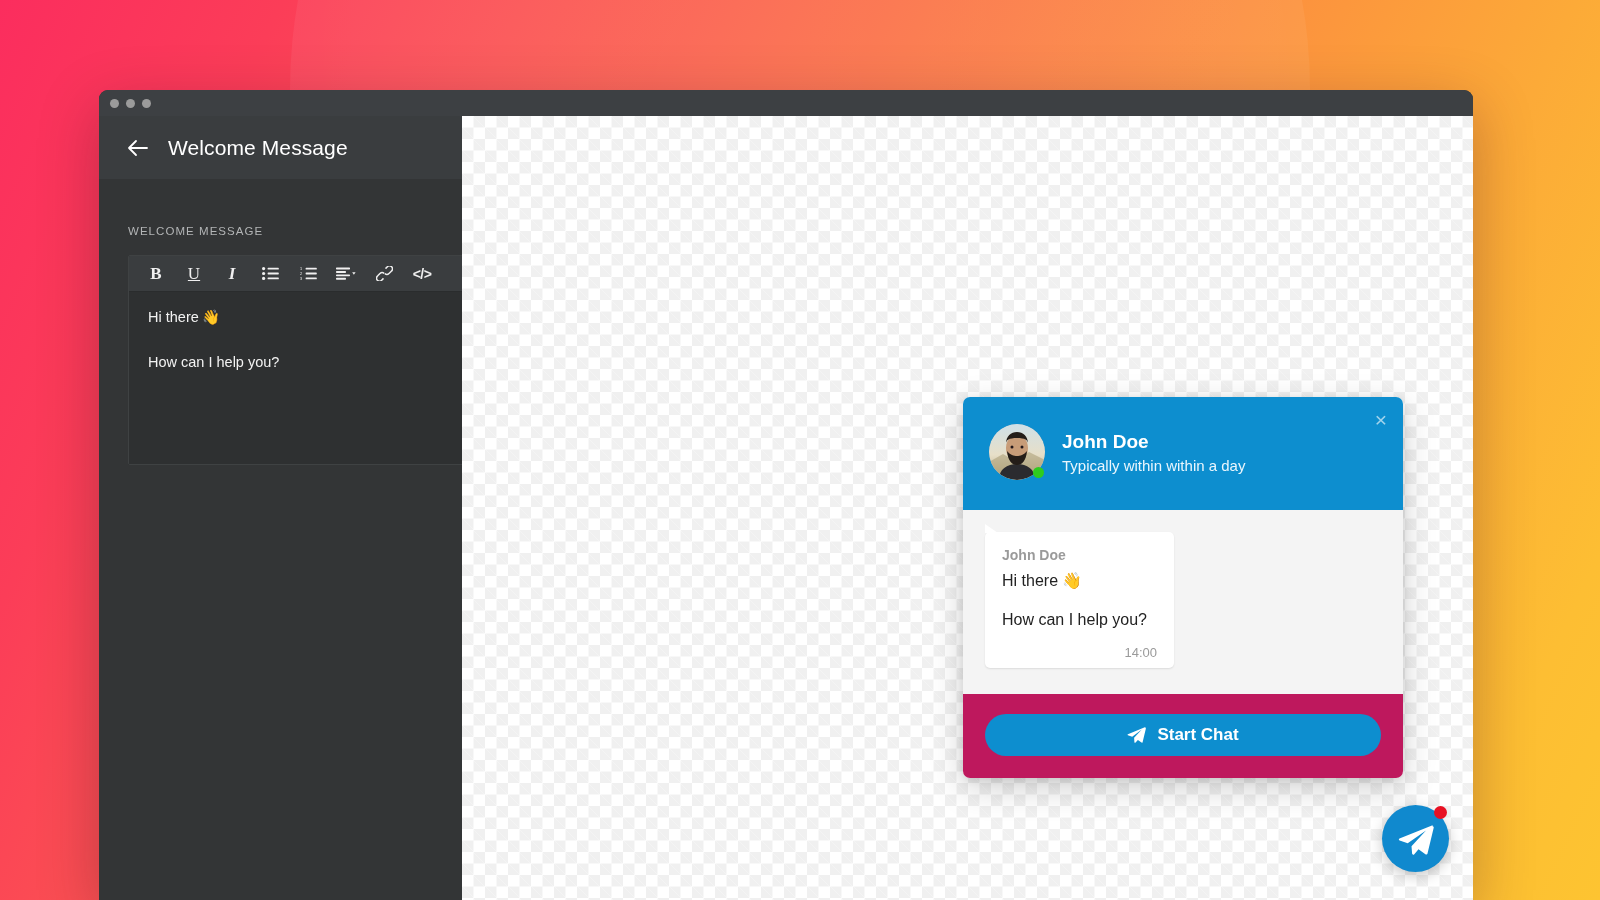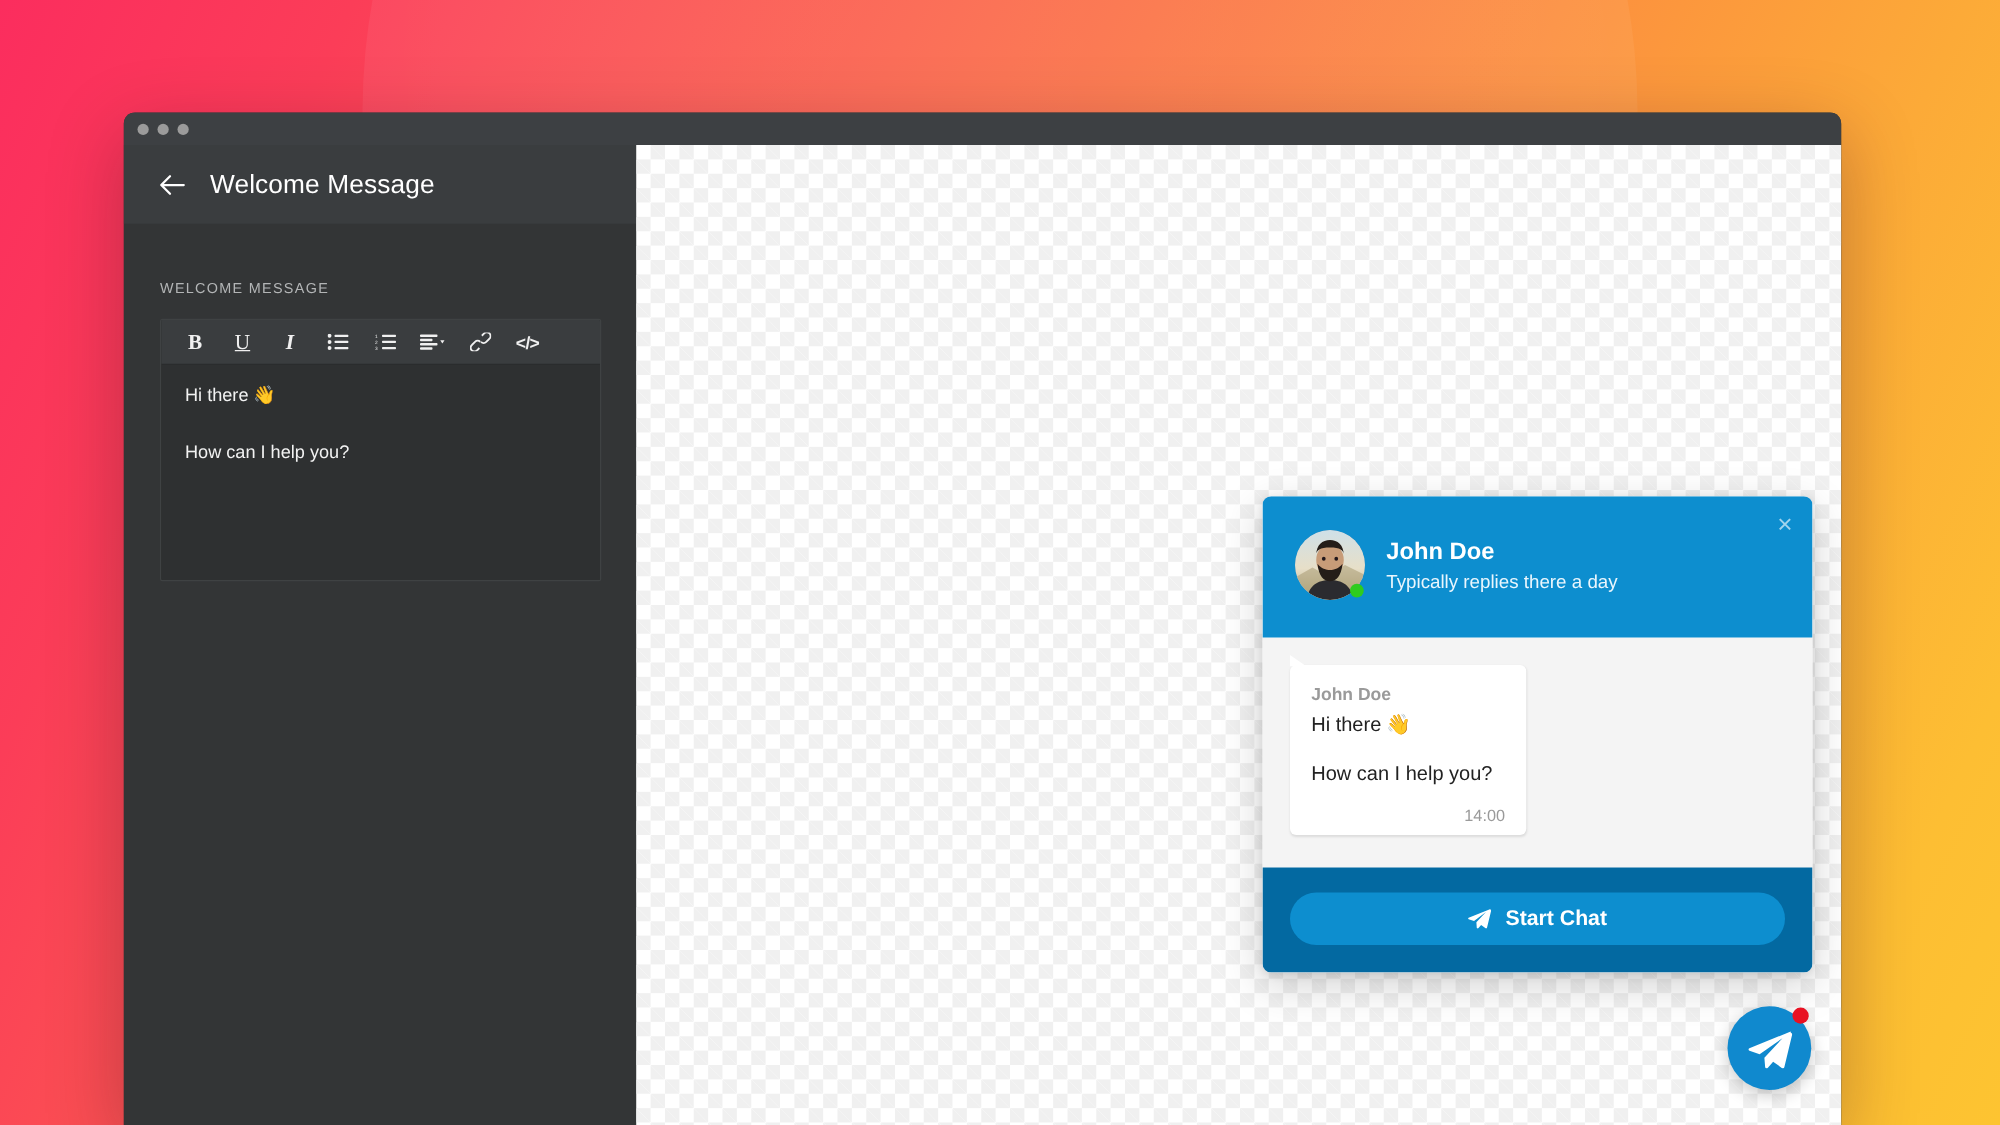--- a/index.html
+++ b/index.html
@@ -70,21 +70,21 @@
     background: #9b9b9b;
   }
 
   #window-body {
     display: flex;
     height: 784px;
   }
 
   
   #panel {
-    width: 410px;
+    width: 363px;
     background: #333536;
     flex: none;
     display: flex;
     flex-direction: column;
   }
 
   #panel-header {
     height: 63px;
     background: #3a3d3f;
     display: flex;
@@ -274,21 +274,21 @@
     margin-bottom: 18px;
   }
   #bubble-time {
     color: #9a9a9a;
     font-size: 13px;
     text-align: right;
     margin-top: -4px;
   }
 
   #widget-footer {
-    background: #0369a1;
+    background: #be185d;
     padding: 20px 22px 22px 22px;
   }
   #start-chat-button {
     width: 100%;
     height: 42px;
     background: #0d8ecf;
     border: none;
     border-radius: 21px;
     color: #ffffff;
     font-size: 17px;
@@ -447,21 +447,21 @@
                   <ellipse cx="23" cy="23" rx="1.5" ry="1.6" fill="#20161a"></ellipse>
                   <ellipse cx="33" cy="23" rx="1.5" ry="1.6" fill="#20161a"></ellipse>
                 </g>
               </svg>
             </div>
             <span id="online-dot"></span>
           </div>
 
           <div>
             <div id="agent-name">John Doe</div>
-            <div id="agent-status">Typically replies there a day</div>
+            <div id="agent-status">Typically within within a day</div>
           </div>
         </div>
 
         <div id="widget-messages">
           <div id="bubble">
             <div id="bubble-sender">John Doe</div>
             <div class="bubble-line">Hi there 👋</div>
             <div class="bubble-line">How can I help you?</div>
             <div id="bubble-time">14:00</div>
           </div>

